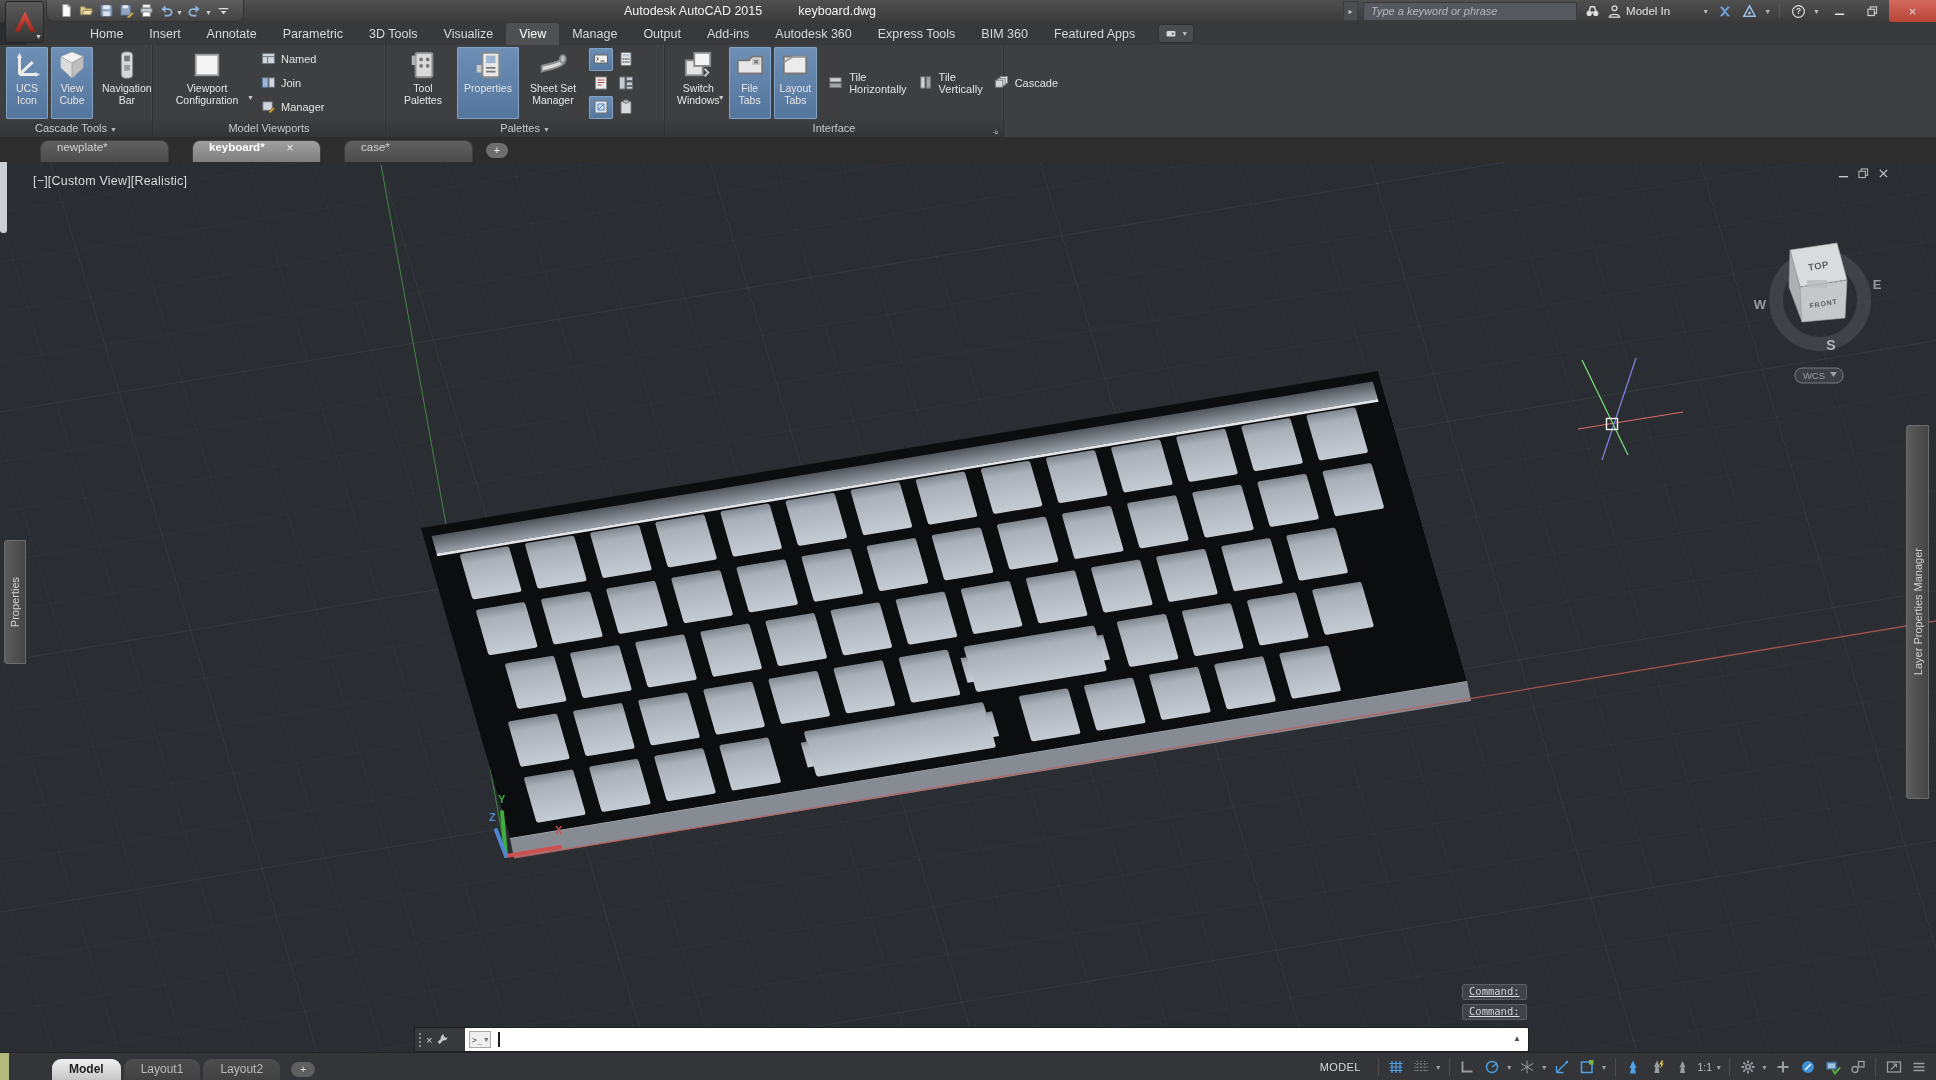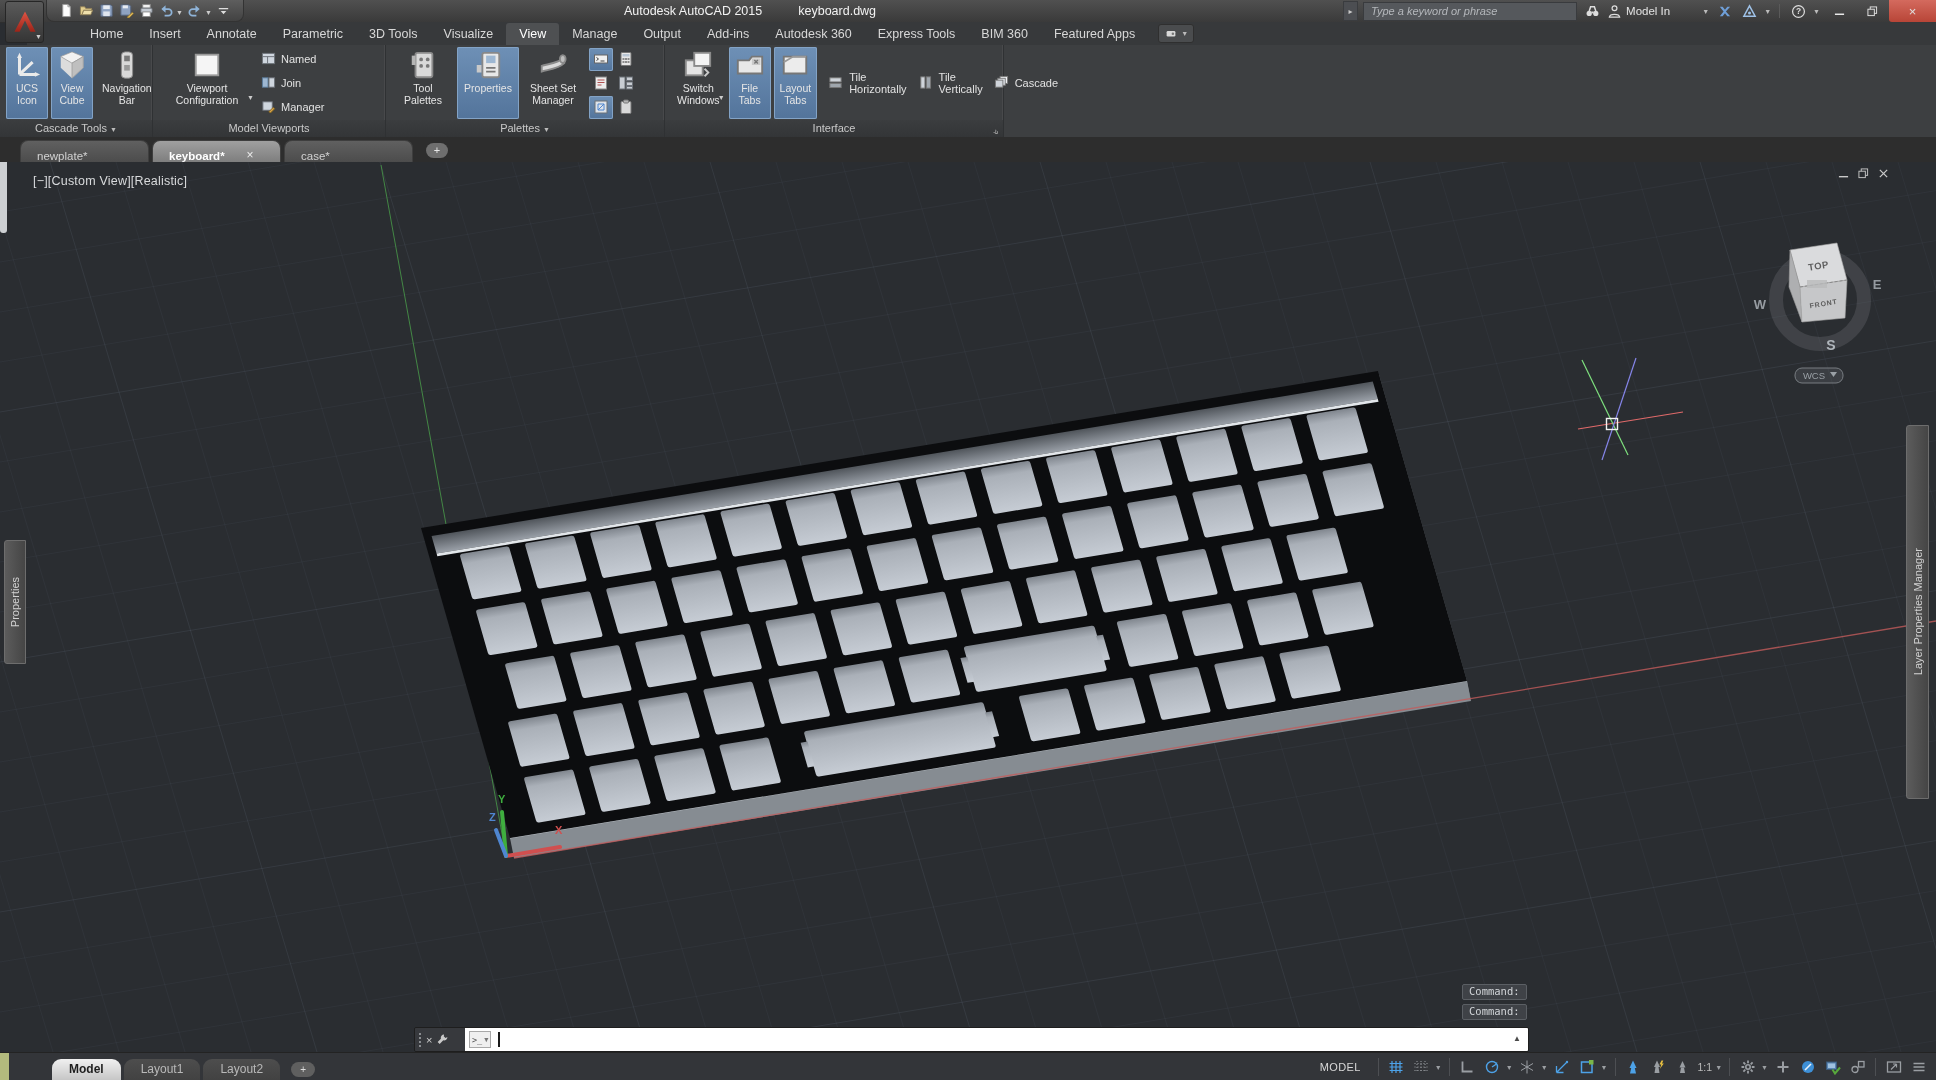--- a/index.html
+++ b/index.html
@@ -67,41 +67,41 @@
     grid-template-rows:repeat(3,23px);align-self:center;gap:1px;margin-left:2px;}
   .pgi{display:flex;align-items:center;justify-content:center;border-radius:2px;}
   .pgi.active{background:linear-gradient(#6e90b6,#53749b);box-shadow:inset 0 0 0 1px #83a3c6;}
   .pgi svg{width:16px;height:16px;}
   .imenu{display:flex;justify-content:center;gap:3px;margin-left:4px;}
   .imitem{display:flex;align-items:center;gap:6px;font-size:11px;color:#e2e2e2;padding:1px 4px;}
   .imitem svg{width:15px;height:15px;}
   
   .ftabs{position:absolute;top:137px;left:0;right:0;height:25px;background:#2d2d2d;
     display:flex;align-items:flex-end;padding-left:20px;}
-  .ftab{height:21px;min-width:95px;display:flex;align-items:flex-end;padding:0 16px;margin-right:3px;
+  .ftab{height:21px;min-width:95px;display:flex;align-items:flex-start;padding:0 16px;margin-right:3px;
     font-size:11.5px;color:#d2d2d2;background:linear-gradient(#606060,#4c4c4c);
-    border-radius:8px 8px 0 0;border:1px solid #3e3e3e;border-bottom:none;}
+    border-radius:8px 8px 0 0;border:1px solid #3e3e3e;border-bottom:none;margin-left:20px;}
   .ftab.active{background:linear-gradient(#a0a0a0,#7e7e7e);color:#fff;font-weight:bold;}
   .ftab .fclose{margin-left:22px;font-weight:normal;color:#ececec;font-size:12px;}
   .ftab-plus{width:22px;height:15px;background:#6e6e6e;border-radius:8px;margin:0 0 4px 10px;
     display:flex;align-items:center;justify-content:center;color:#e8e8e8;font-size:11px;line-height:1;}
   
   .drawing{position:absolute;top:162px;left:0;width:1936px;height:891px;background:#2a2d31;overflow:hidden;}
   .scene{position:absolute;left:0;top:0;}
   .vpc{position:absolute;left:33px;top:12px;font-size:12.5px;color:#d8dadc;letter-spacing:0.2px;}
   .vpwin{position:absolute;left:1838px;top:6px;display:flex;gap:9px;align-items:center;color:#c9c9c9;}
   .vpwin svg{width:11px;height:11px;}
   .viewcube{position:absolute;left:1744px;top:40px;width:160px;height:200px;}
   .ptab{position:absolute;background:linear-gradient(90deg,#5c5c5c,#454545);
     border:1px solid #6d6d6d;display:flex;align-items:center;justify-content:center;}
   .ptab span{writing-mode:vertical-rl;transform:rotate(180deg);font-size:11px;color:#d2d2d2;white-space:nowrap;}
   .ptab.left{left:4px;top:378px;width:20px;height:122px;border-radius:3px 0 0 3px;}
   .ptab.right{left:1906px;top:263px;width:21px;height:372px;border-radius:3px 0 0 3px;}
   .leftstrip{position:absolute;left:0;top:85px;width:7px;height:148px;background:#cdd0d3;border-radius:3px;z-index:60;}
-  .cmdhist{position:absolute;left:1462px;top:822px;display:flex;flex-direction:column;gap:4px;align-items:flex-end;}
+  .cmdhist{position:absolute;left:1462px;top:822px;display:flex;flex-direction:column;gap:4px;align-items:flex-end;text-decoration:underline;}
   .cmdpill{background:#3f4247;border:1px solid #5b5f64;border-radius:2px;padding:0 6px;height:14px;
     font-family:"DejaVu Sans Mono","Liberation Mono",monospace;font-size:10.5px;color:#d2d5d9;line-height:13px;}
   .cmdbar{position:absolute;left:414px;top:865px;width:1113px;height:23px;display:flex;
     border:1px solid #1e1e1e;border-radius:2px;overflow:hidden;z-index:40;}
   .cmdgrip{width:44px;background:#37393d;display:flex;align-items:center;gap:4px;padding:0 3px;}
   .gripdots{width:4px;height:16px;background-image:radial-gradient(#8a8d91 30%,transparent 32%);
     background-size:4px 4px;}
   .cmdx{color:#cfcfcf;font-size:11px;}
   .cmdgrip svg{width:13px;height:13px;}
   .cmdinput{flex:1;background:#ffffff;display:flex;align-items:center;padding-left:4px;position:relative;}

